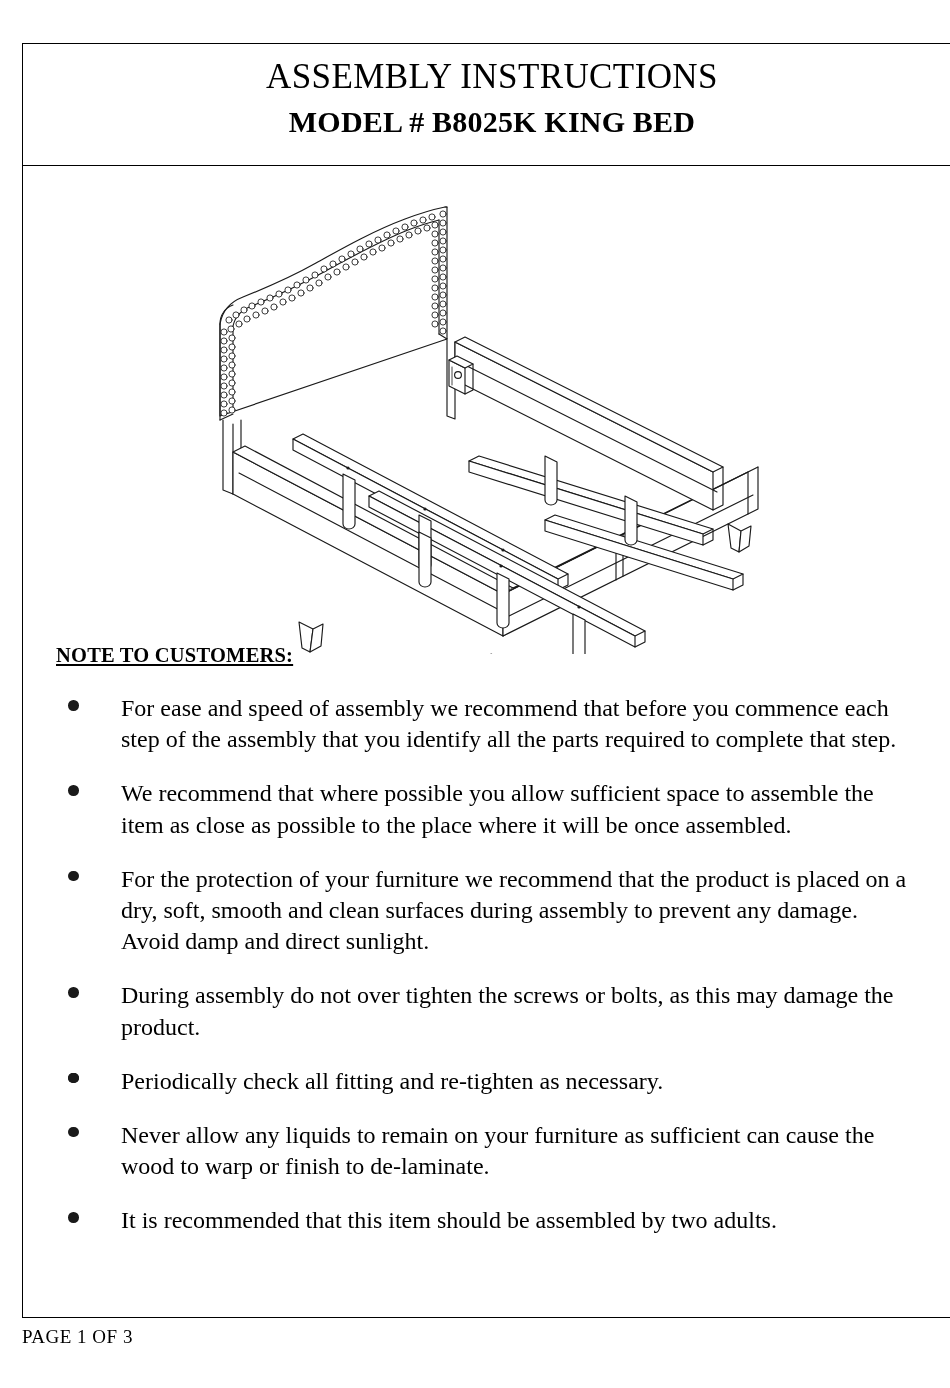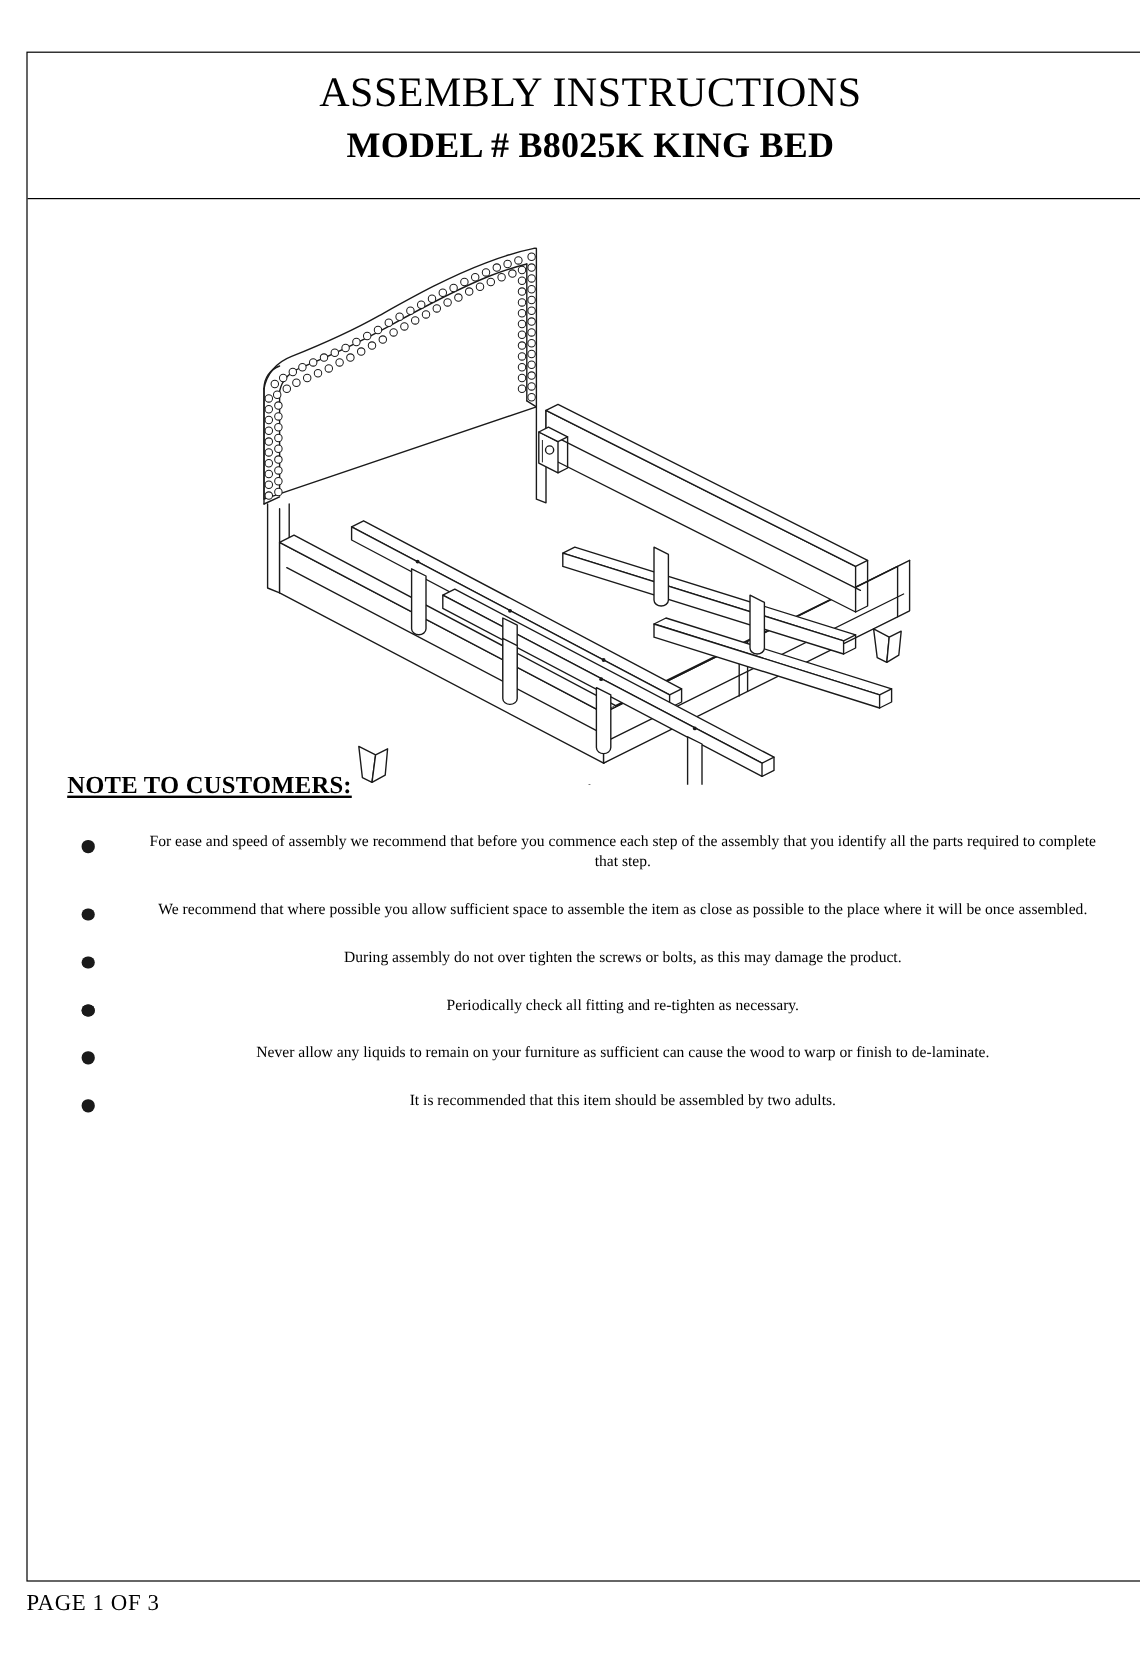--- a/index.html
+++ b/index.html
@@ -94,23 +94,23 @@
     margin: 0;
     padding: 0;
     position: relative;
     top: 26px;
   }
   .note-item {
     position: relative;
     padding-left: 98px;
     padding-right: 12px;
     margin-bottom: 23px;
-    font-size: 13px;
+    font-size: 24px;
     line-height: 1.30;
-    text-align: center;
+    text-align: left;
   }
   .note-bullet {
     position: absolute;
     left: 45px;
     top: 7px;
     width: 10.5px;
     height: 10.5px;
     border-radius: 50%;
     background: #1a1a1a;
   }
@@ -362,20 +362,24 @@
       <li class="note-item">
         <span class="note-bullet"></span>
         <span>For ease and speed of assembly we recommend that before you commence each step of the assembly that you identify all the parts required to complete that step.</span>
       </li>
       <li class="note-item">
         <span class="note-bullet"></span>
         <span>We recommend that where possible you allow sufficient space to assemble the item as close as possible to the place where it will be once assembled.</span>
       </li>
       <li class="note-item">
         <span class="note-bullet"></span>
+        <span>For the protection of your furniture we recommend that the product is placed on a dry, soft, smooth and clean surfaces during assembly to prevent any damage. Avoid damp and direct sunlight.</span>
+      </li>
+      <li class="note-item">
+        <span class="note-bullet"></span>
         <span>During assembly do not over tighten the screws or bolts, as this may damage the product.</span>
       </li>
       <li class="note-item">
         <span class="note-bullet"></span>
       </li>
       <li class="note-item">
         <span class="note-bullet"></span>
         <span>Periodically check all fitting and re-tighten as necessary.</span>
       </li>
       <li class="note-item">

